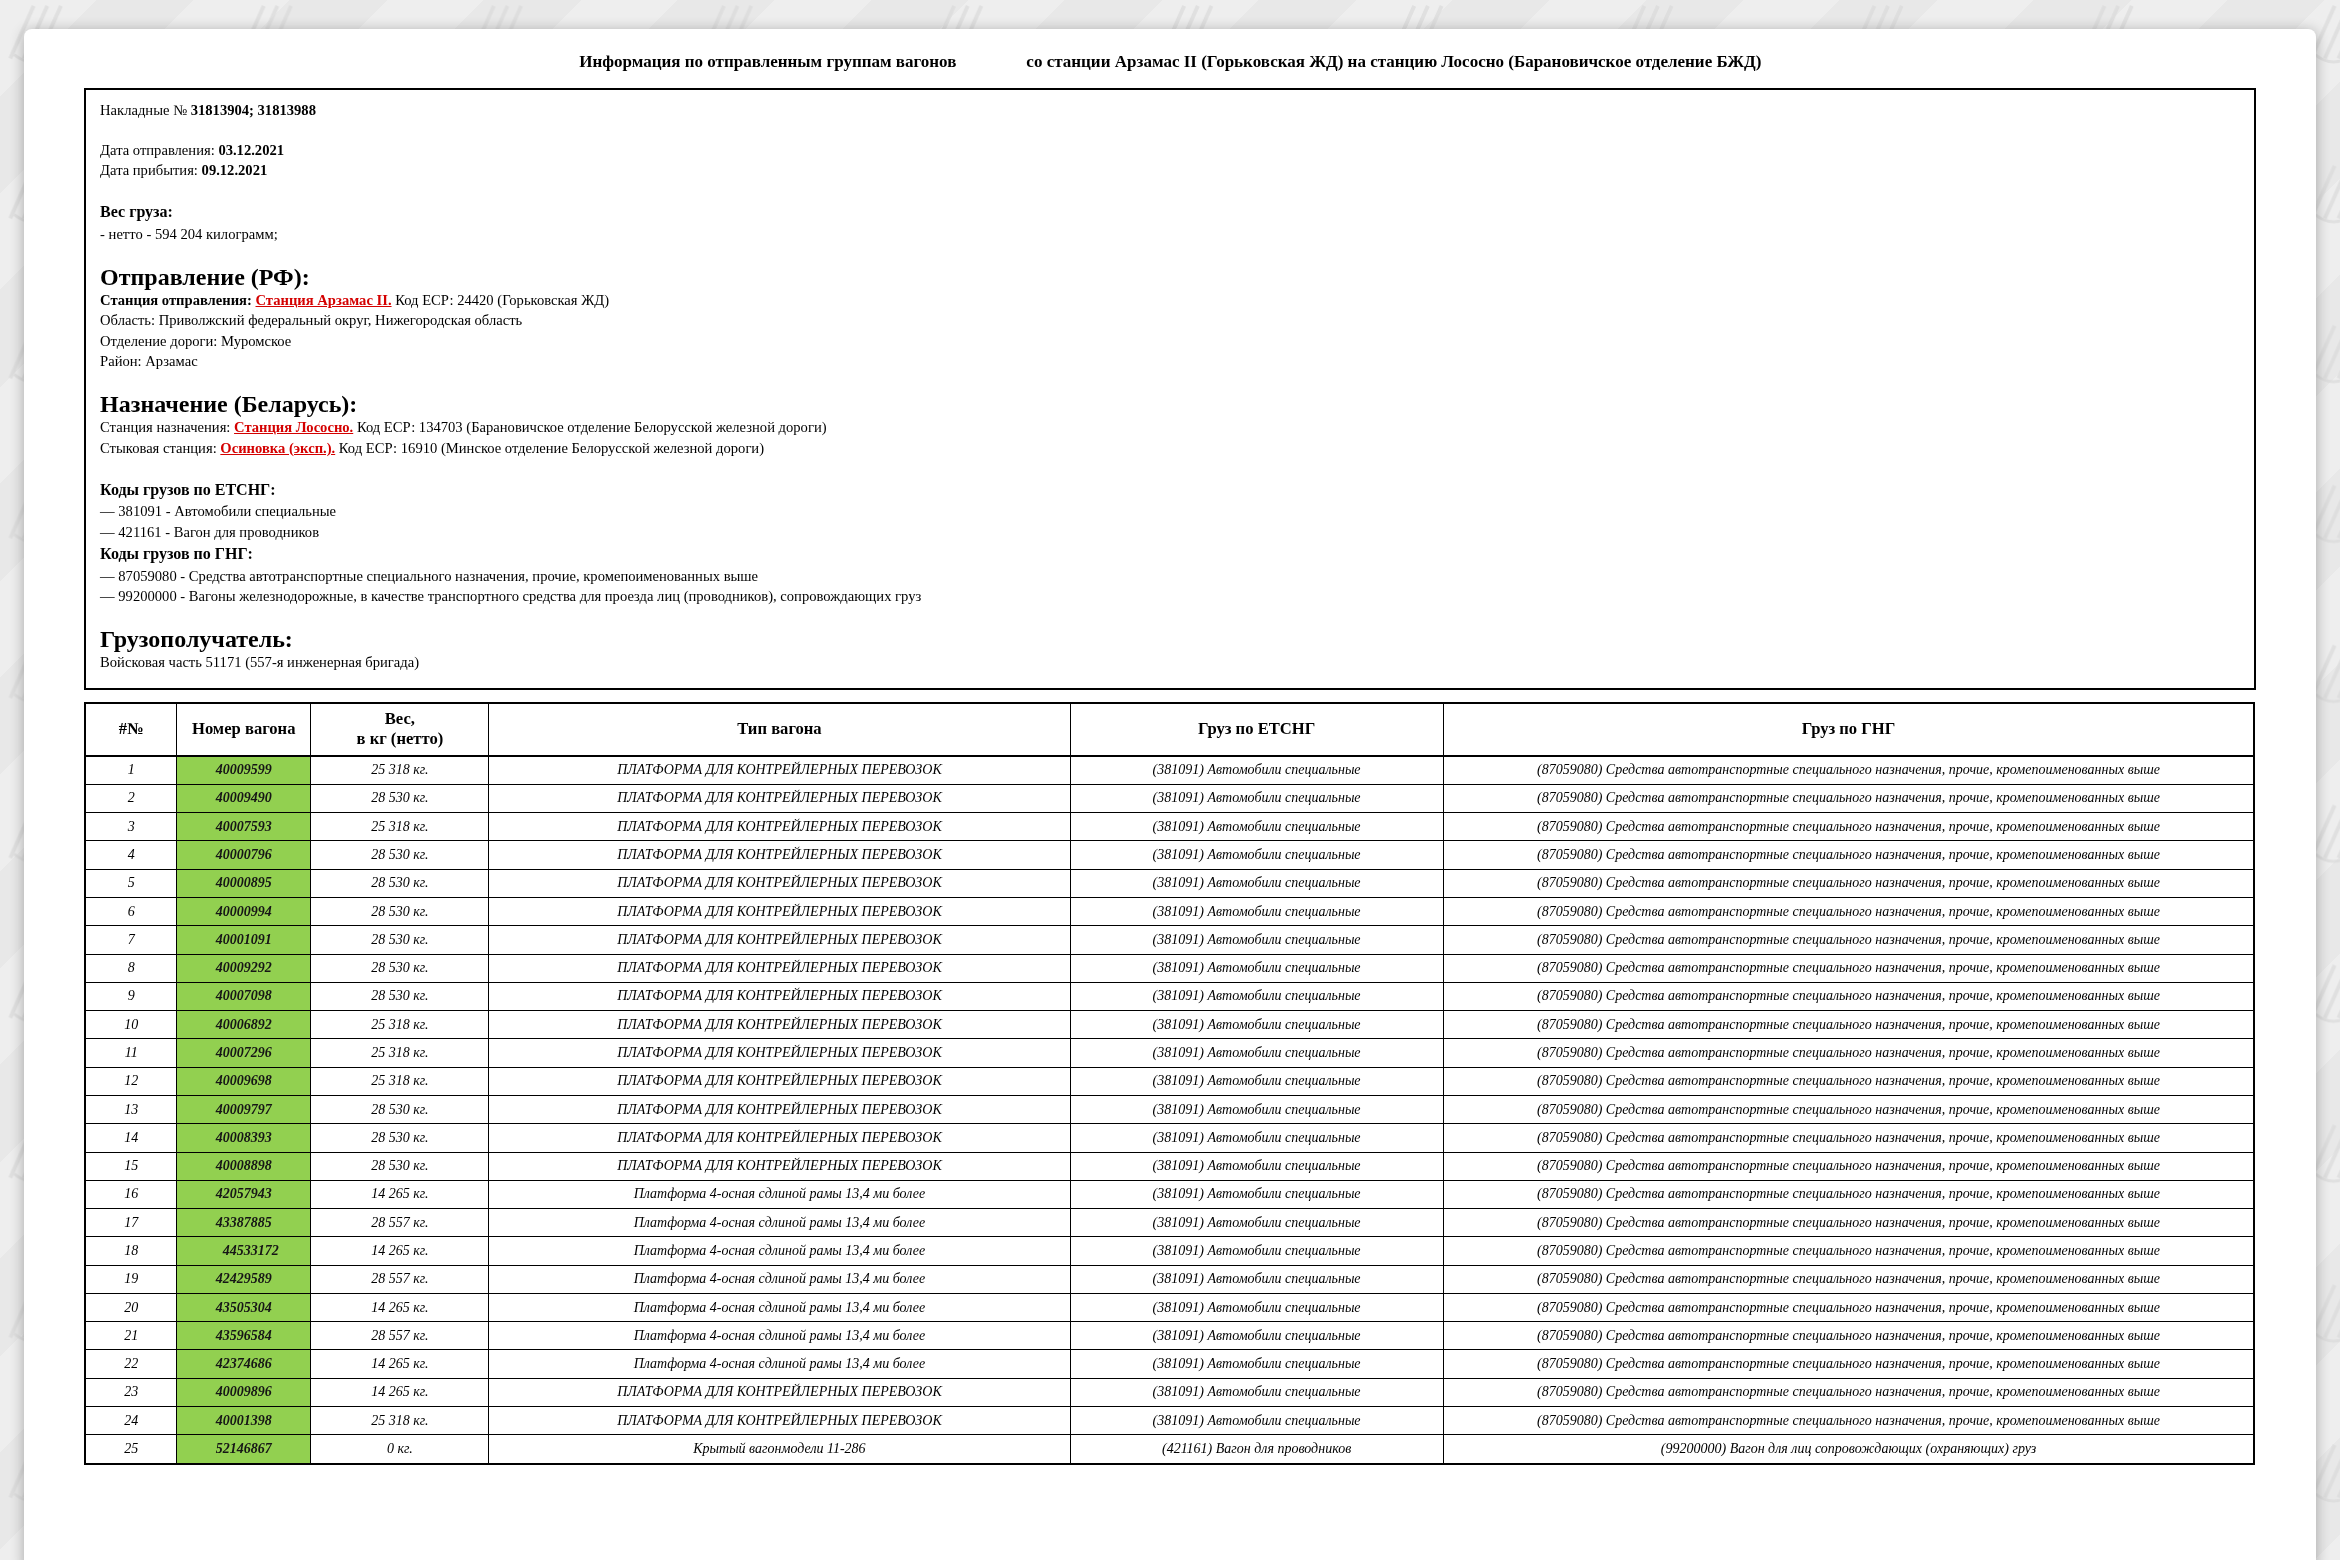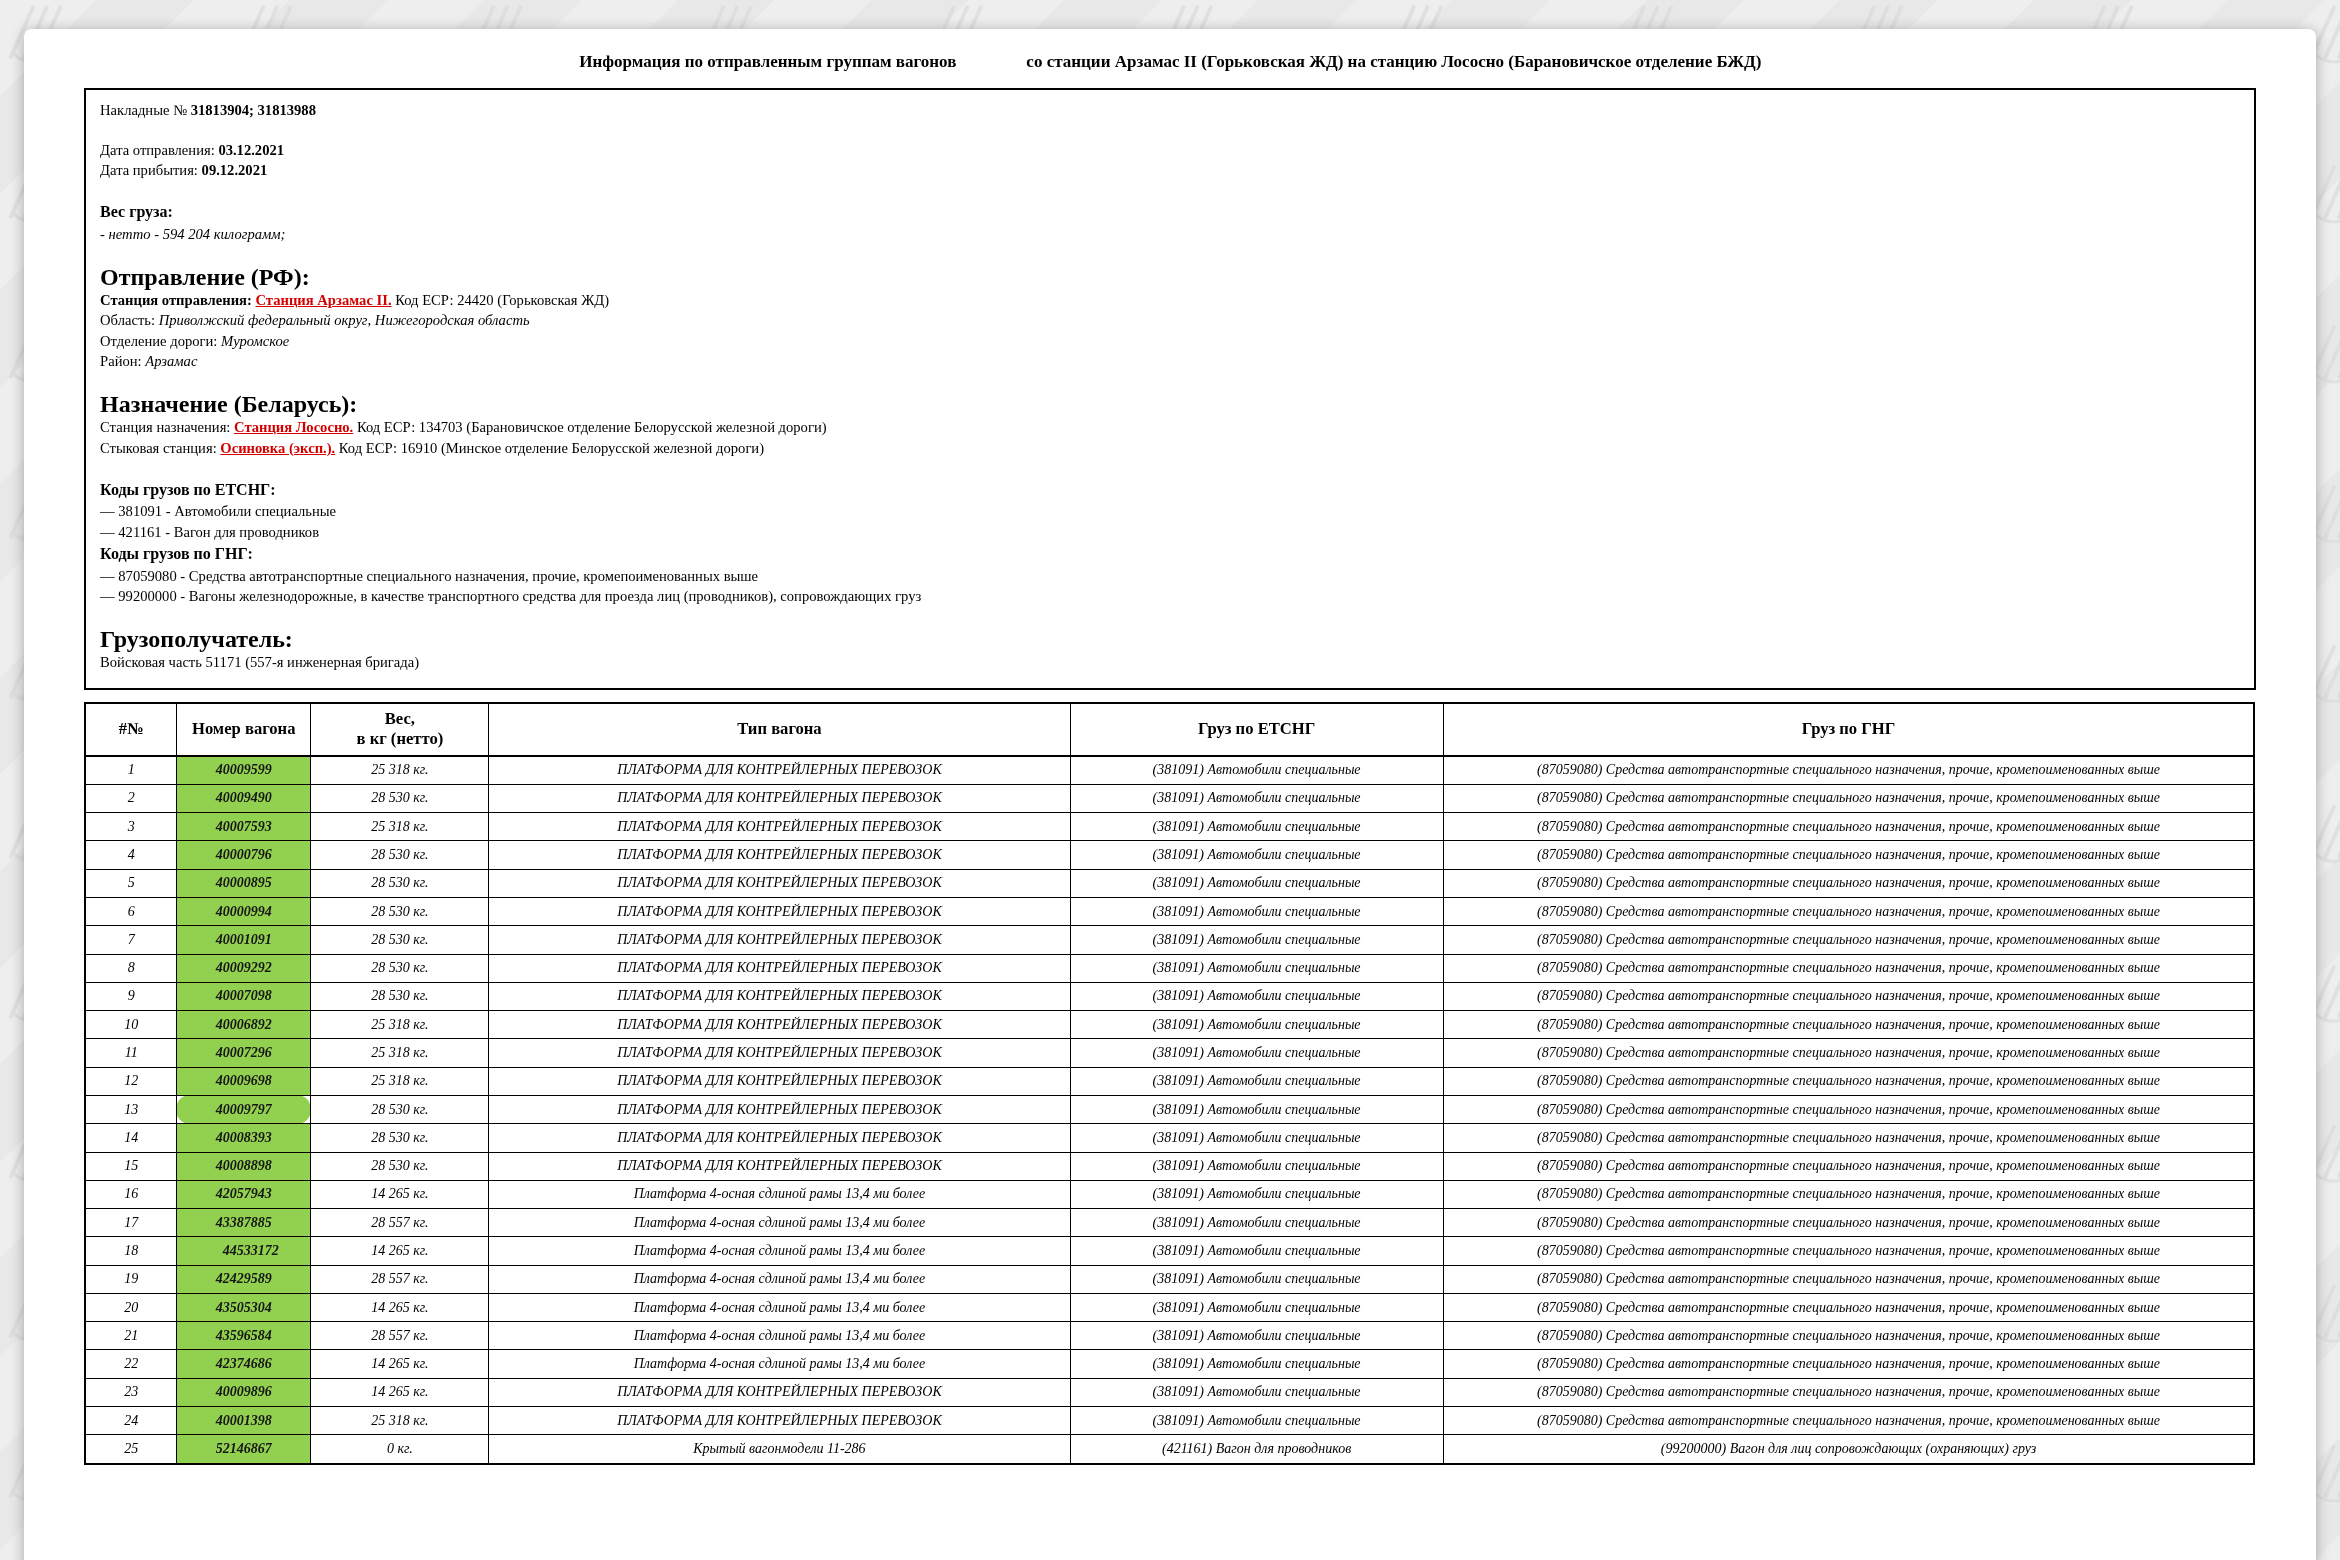--- a/index.html
+++ b/index.html
@@ -23,21 +23,21 @@
     margin:15.6px 60px 0 60px;
     border:2px solid #000;
     padding:9.8px 13.7px 15.6px 13.7px;
     font-size:14.6px;line-height:20.5px;color:#000;
   }
   .line{min-height:20.5px;}
   .gap{height:19.5px;}
   .sec-heading{font-weight:bold;font-size:24px;line-height:26px;}
   .sub-heading{font-weight:bold;font-size:16px;line-height:23.4px;}
   .b{font-weight:bold;}
-  .i{font-style:italic;}
+  .i{}
   .red-link{color:#d40000;font-weight:bold;text-decoration:underline;cursor:pointer;}
   table.wagons{
     margin:11.7px 60px 0 60px;
     width:2171px;
     border-collapse:collapse;
     border:2.4px solid #000;
     table-layout:fixed;
   }
   table.wagons th{
     border:1.5px solid #000;border-bottom:2.9px solid #000;
@@ -229,21 +229,21 @@
         <tr>
     <td class="c-num">12</td>
     <td class="c-wagon" style="background: rgb(146, 208, 80);">40009698</td>
     <td class="c-weight">25 318 кг.</td>
     <td class="c-type">ПЛАТФОРМА ДЛЯ КОНТРЕЙЛЕРНЫХ ПЕРЕВОЗОК</td>
     <td class="c-etsng">(381091) Автомобили специальные</td>
     <td class="c-gng">(87059080) Средства автотранспортные специального назначения, прочие, кромепоименованных выше</td>
   </tr>
         <tr>
     <td class="c-num">13</td>
-    <td class="c-wagon" style="background: rgb(146, 208, 80); border-radius: 14px;">40009797</td>
+    <td class="c-wagon" style="background: rgb(146, 208, 80);">40009797</td>
     <td class="c-weight">28 530 кг.</td>
     <td class="c-type">ПЛАТФОРМА ДЛЯ КОНТРЕЙЛЕРНЫХ ПЕРЕВОЗОК</td>
     <td class="c-etsng">(381091) Автомобили специальные</td>
     <td class="c-gng">(87059080) Средства автотранспортные специального назначения, прочие, кромепоименованных выше</td>
   </tr>
         <tr>
     <td class="c-num">14</td>
     <td class="c-wagon" style="background: rgb(146, 208, 80);">40008393</td>
     <td class="c-weight">28 530 кг.</td>
     <td class="c-type">ПЛАТФОРМА ДЛЯ КОНТРЕЙЛЕРНЫХ ПЕРЕВОЗОК</td>

